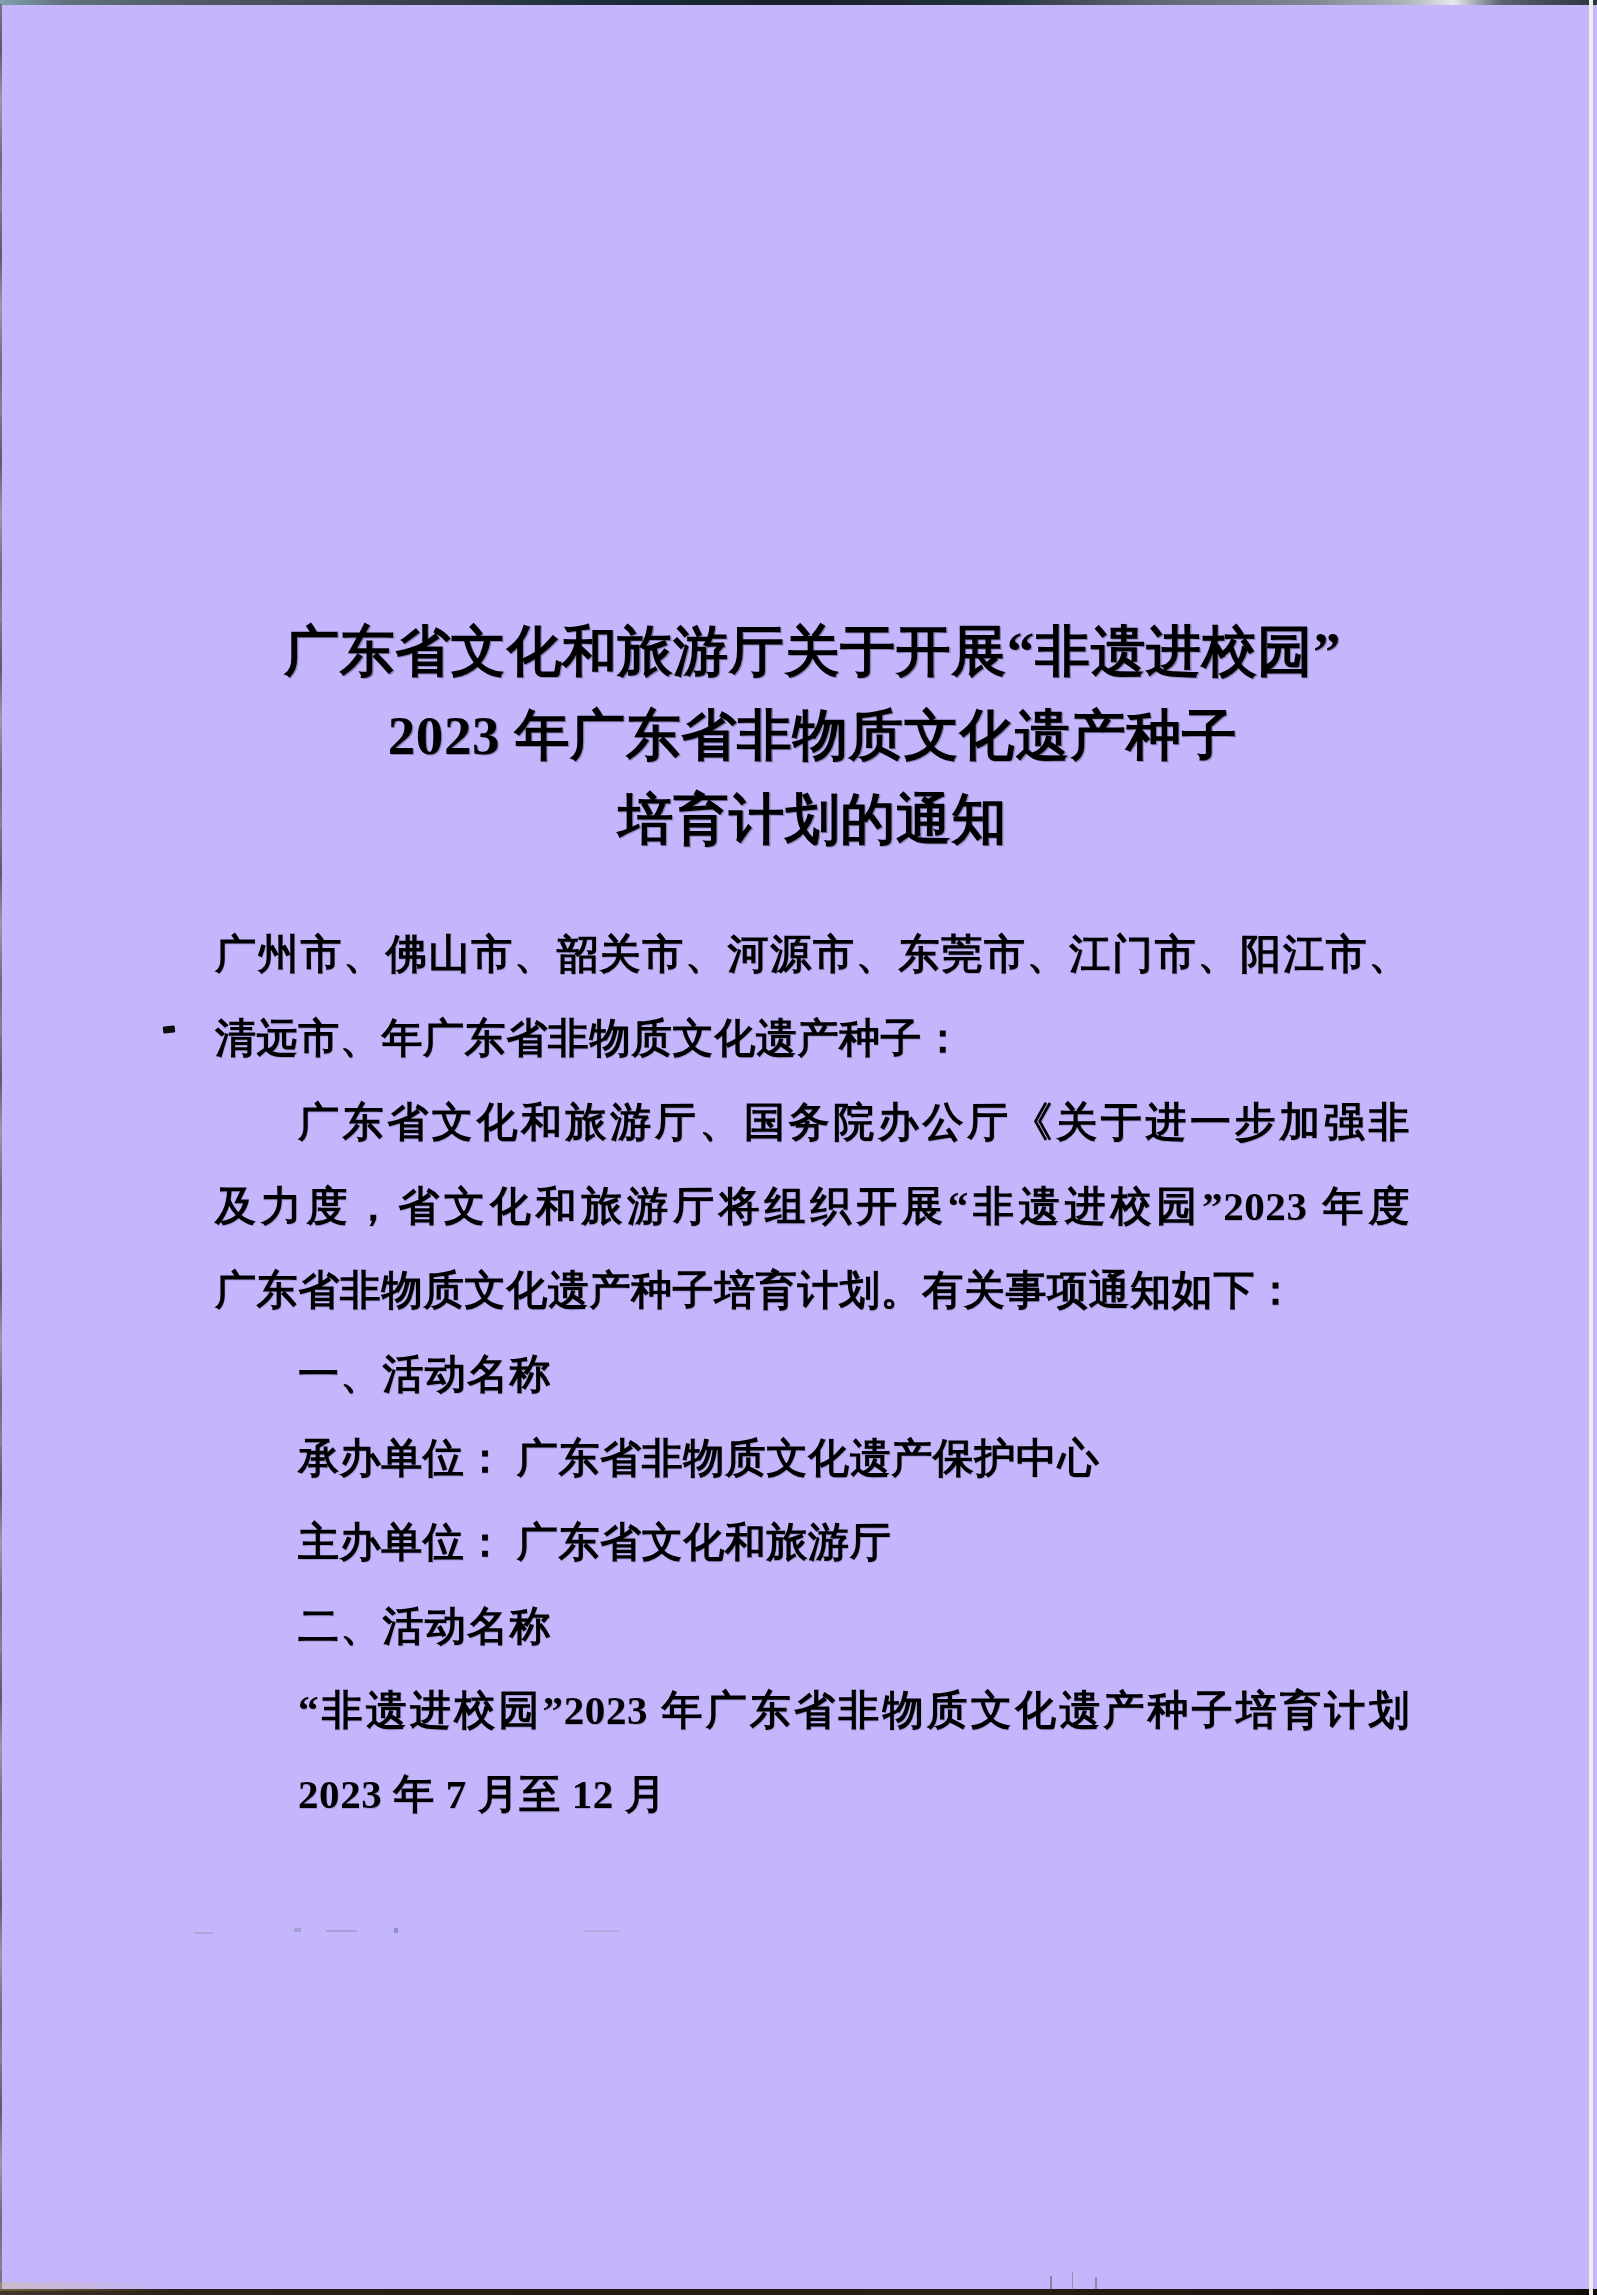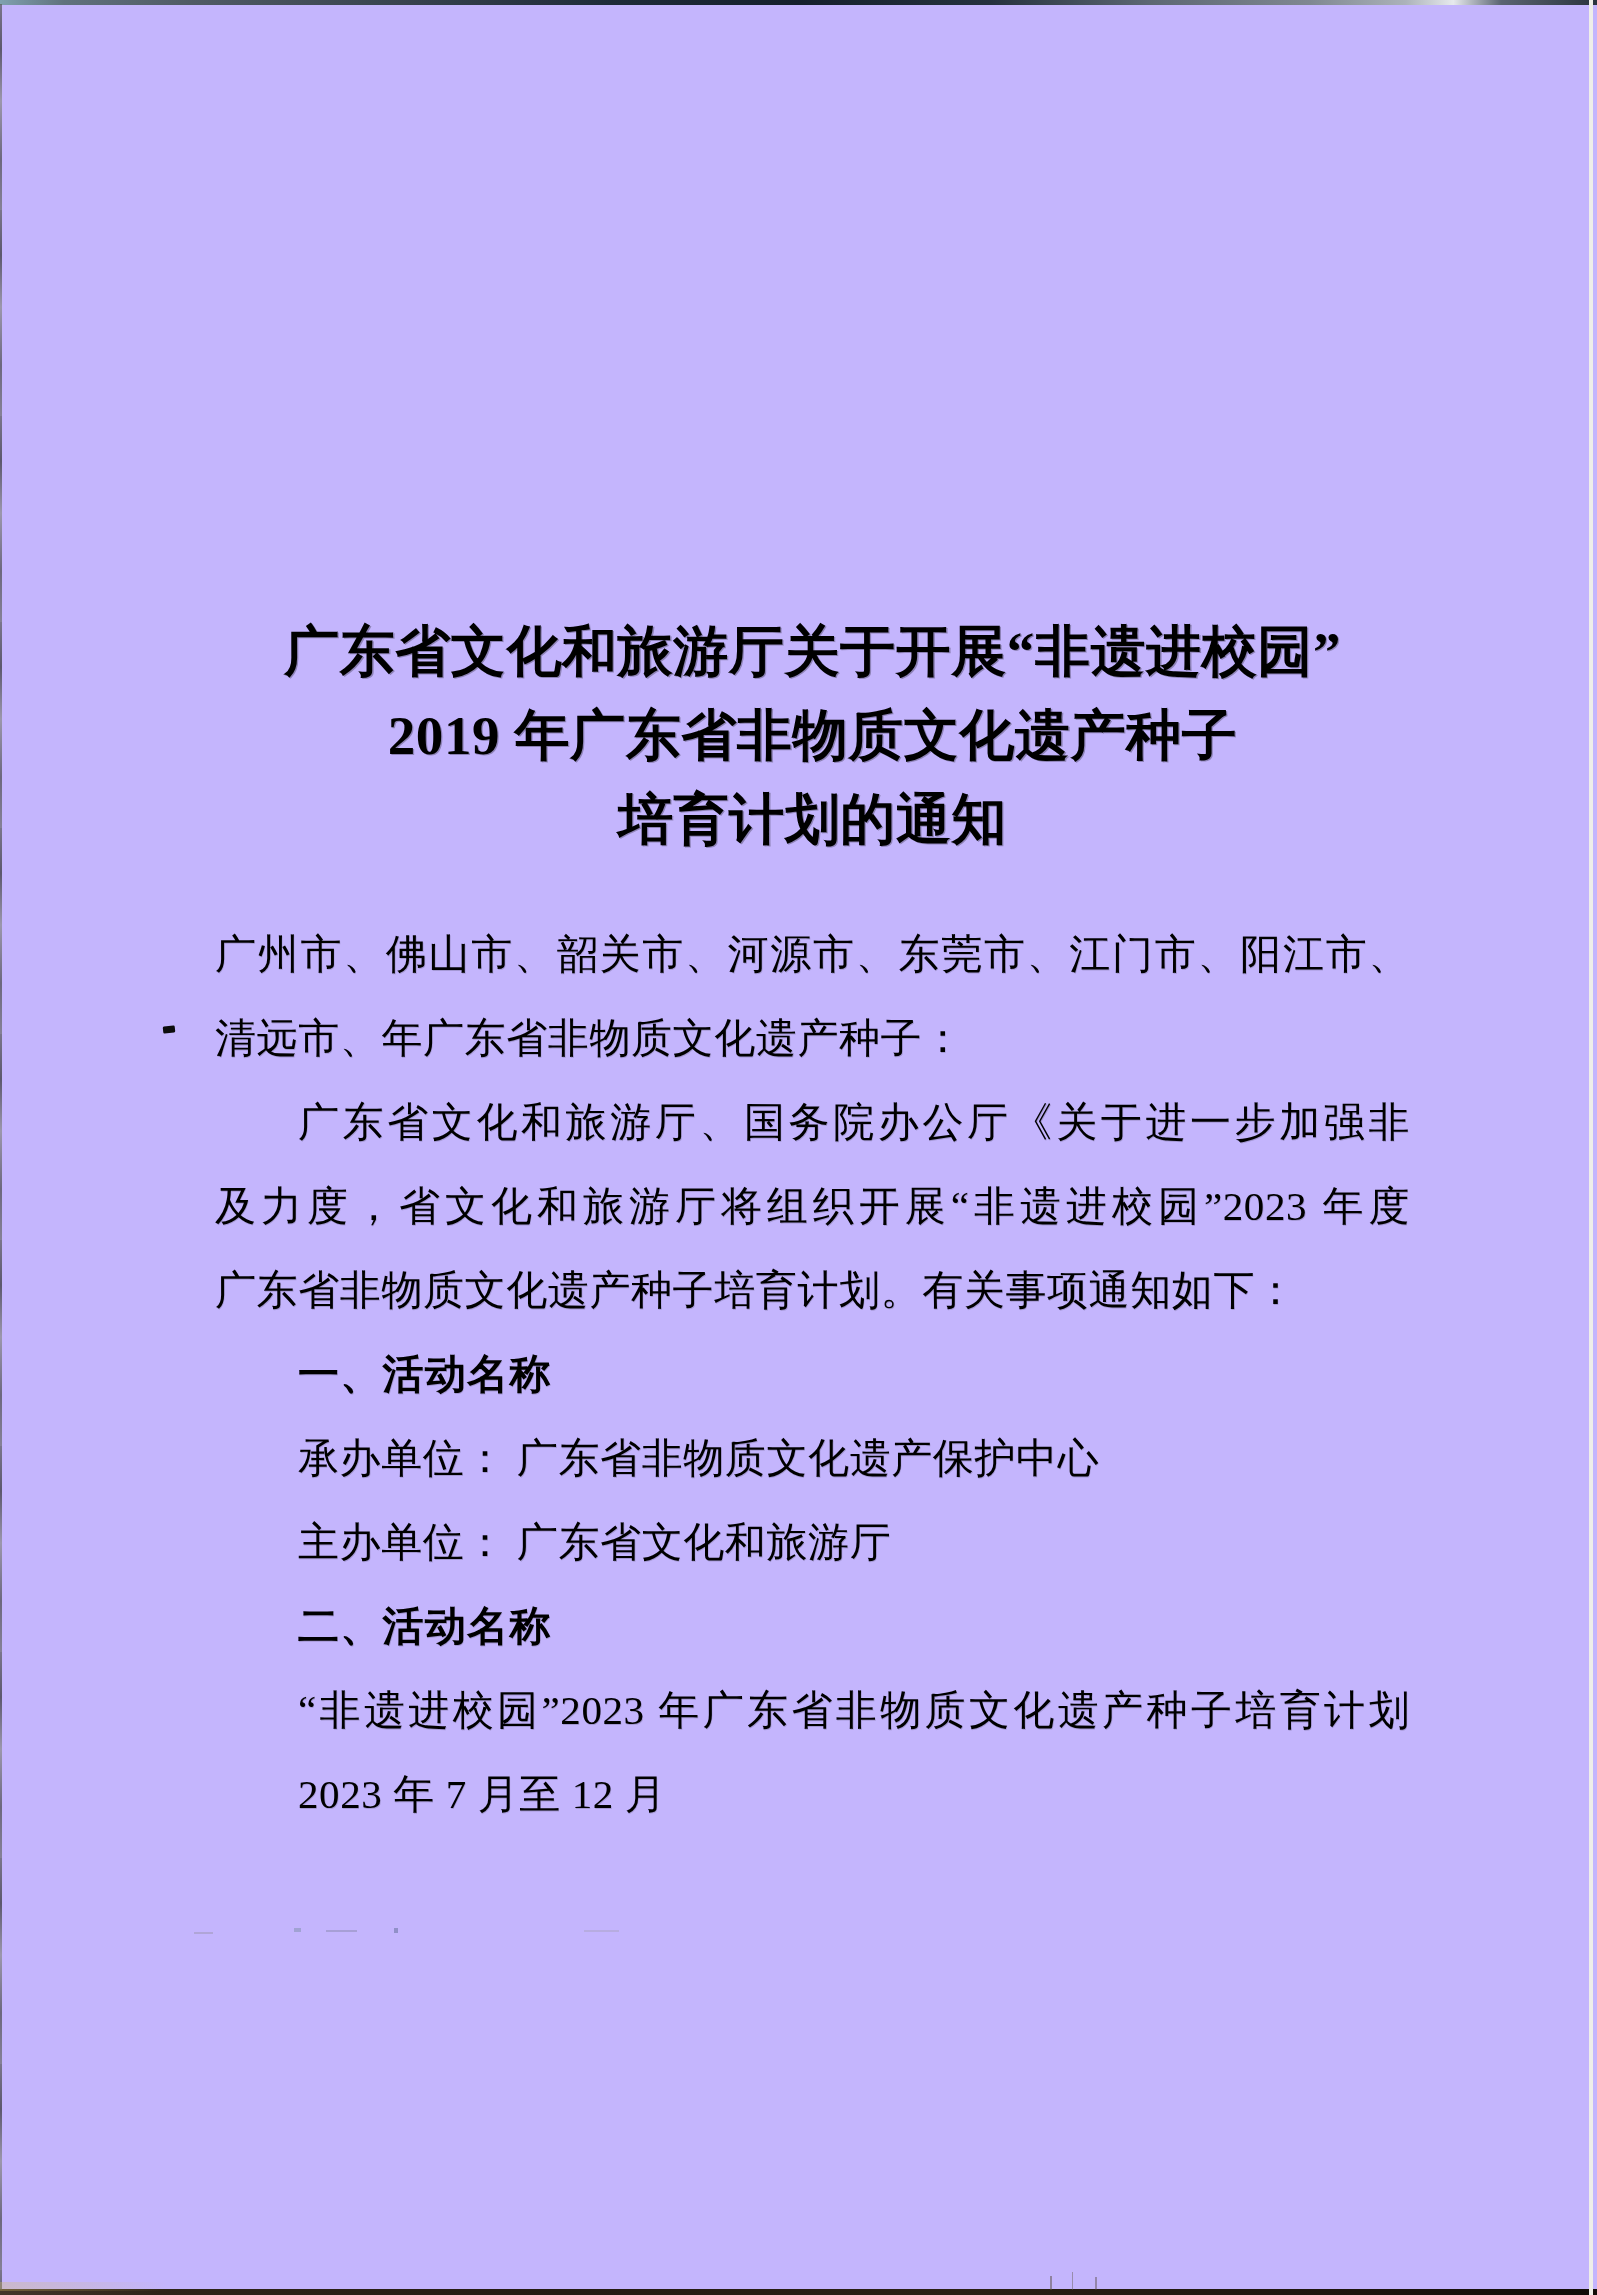--- a/index.html
+++ b/index.html
@@ -75,21 +75,21 @@
     text-shadow: 1.3px 1.3px 0 rgba(0,0,0,.28);
   }
   .t-line { white-space: nowrap; }
   .body-text {
     margin-top: 50px;
     font-size: 41px;
     line-height: 84px;
     letter-spacing: 0.6px;
     text-shadow: 0.6px 0.6px 0 rgba(0,0,0,.16);
   }
-  .line { text-align: left; }
+  .line { text-align: left; font-weight: bold; }
   .j {
     text-align: justify;
     text-align-last: justify;
     text-justify: inter-character;
   }
   .ind { text-indent: 83px; }
   .hd {
     font-family: "Liberation Sans", "DejaVu Sans", sans-serif;
     font-weight: bold;
     letter-spacing: 1.3px;
@@ -112,21 +112,21 @@
   <div class="speck sp4"></div>
   <div class="speck sp5"></div>
   <div class="speck hair1"></div>
   <div class="speck hair2"></div>
   <div class="speck hair3"></div>
 
   <div class="content">
 
     <div class="title">
       <div class="t-line">广东省文化和旅游厅关于开展“非遗进校园”</div>
-      <div class="t-line">2019 年广东省非物质文化遗产种子</div>
+      <div class="t-line">2023 年广东省非物质文化遗产种子</div>
       <div class="t-line">培育计划的通知</div>
     </div>
 
     <div class="body-text">
       <div class="line j">广州市、佛山市、韶关市、河源市、东莞市、江门市、阳江市、</div>
       <div class="line">清远市、年广东省非物质文化遗产种子：</div>
 
       <div class="line j ind">广东省文化和旅游厅、国务院办公厅《关于进一步加强非</div>
       <div class="line j">及力度，省文化和旅游厅将组织开展“非遗进校园”2023 年度</div>
       <div class="line">广东省非物质文化遗产种子培育计划。有关事项通知如下：</div>

